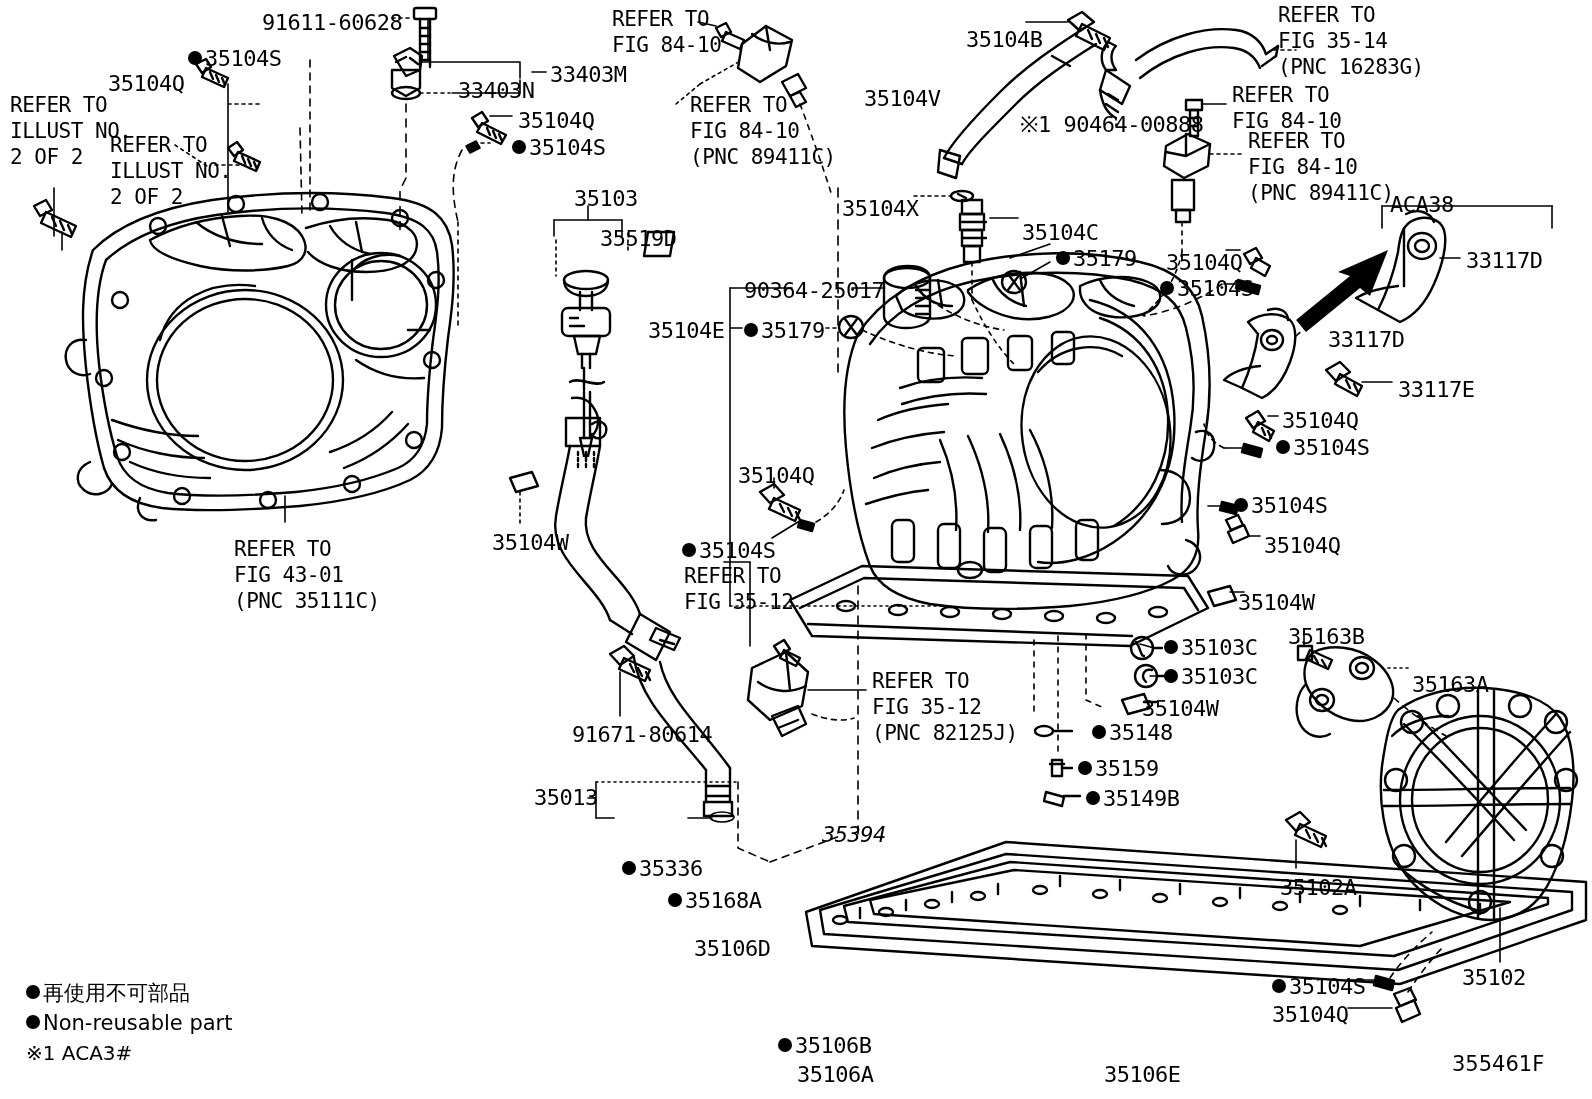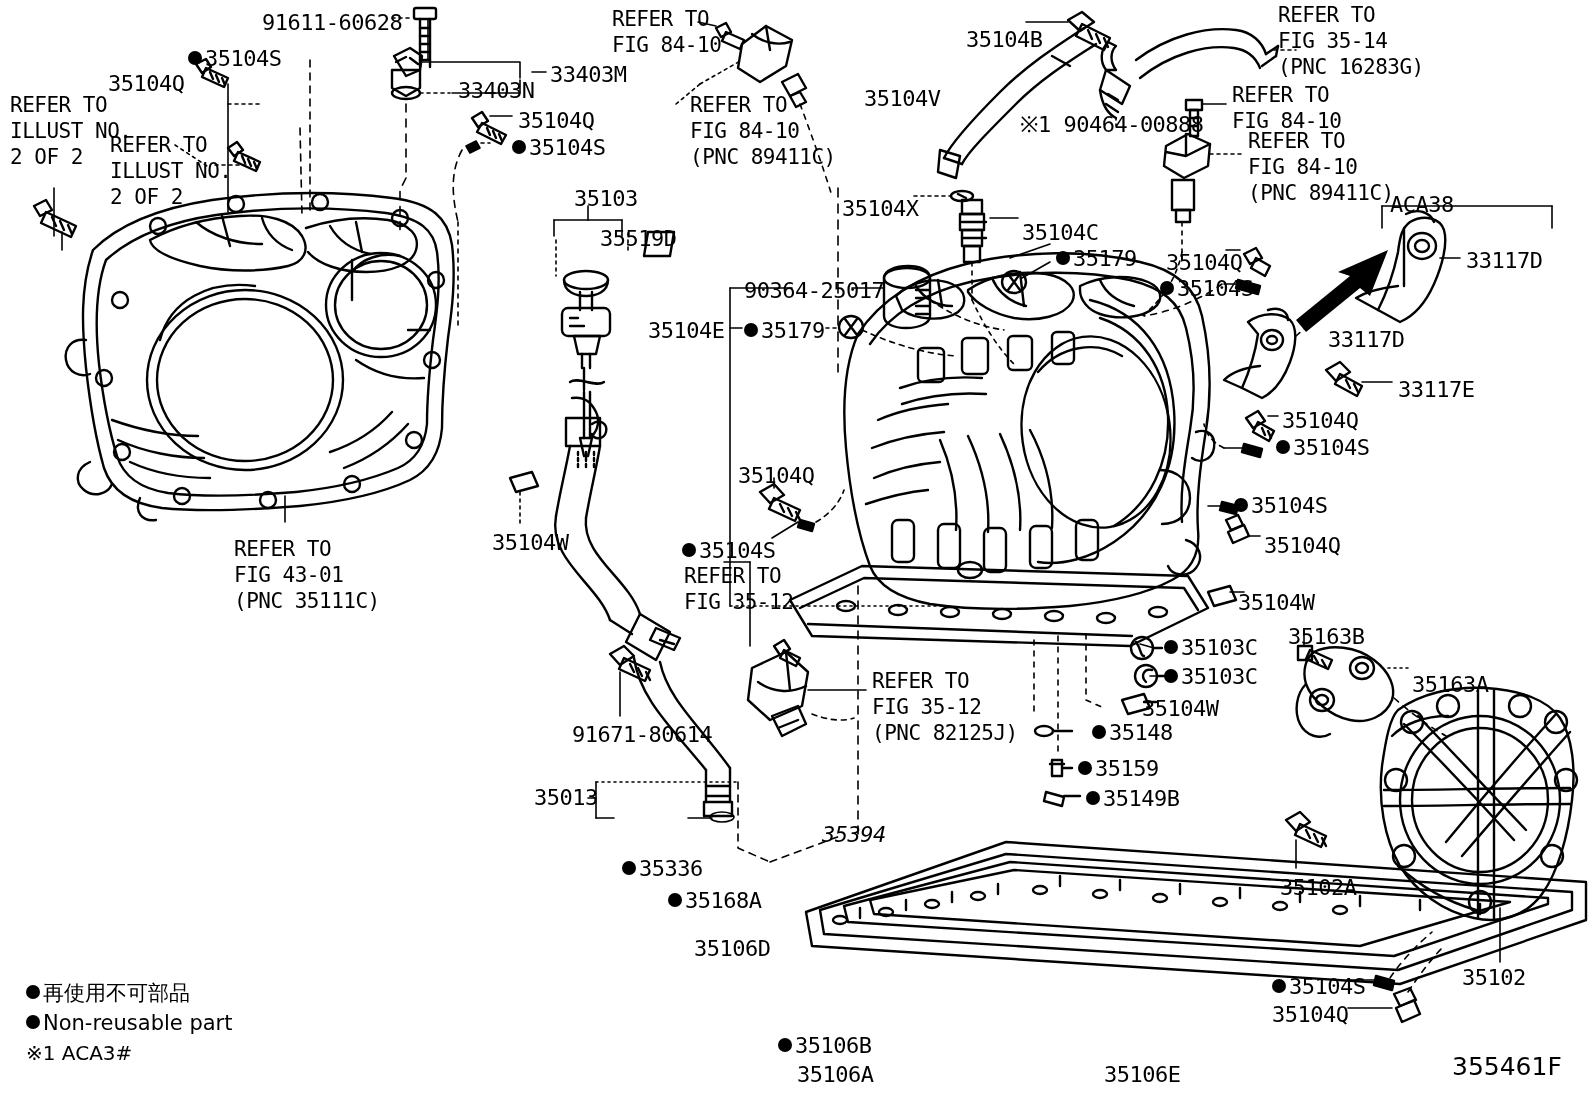--- a/index.html
+++ b/index.html
@@ -9,21 +9,21 @@
   svg#art{position:absolute;left:0;top:0;width:1592px;height:1099px;}
   .lbl{position:absolute;white-space:pre;font-size:22px;line-height:25px;
        font-family:"DejaVu Sans Mono","Liberation Mono",monospace;letter-spacing:-0.5px;}
   .lbl.multi{line-height:26px;}
   .bullet{display:inline-block;width:14px;height:14px;border-radius:50%;
           background:#000;vertical-align:1px;margin-right:3px;}
   .legend{position:absolute;font-size:21px;line-height:30px;}
   .legend .jp{font-family:Liberation Serif, serif;}
   .legend .en{font-family:"DejaVu Sans","Liberation Sans",sans-serif;}
   .legend .note{font-family:"DejaVu Sans","Liberation Sans",sans-serif;font-size:20px;}
-  .code{position:absolute;font-size:25px;font-family:"DejaVu Sans","Liberation Sans",sans-serif;}
+  .code{position:absolute;font-size:21px;font-family:"DejaVu Sans","Liberation Sans",sans-serif;}
   .refer{font-family:"DejaVu Sans Mono","Liberation Mono",monospace;font-size:21px;line-height:26px;}
 </style>
 </head>
 <body>
 
 <div id="sheet">
 
 <svg id="art" viewBox="0 0 1592 1099">
   <g fill="none" stroke="#000" stroke-width="2.4" stroke-linejoin="round" stroke-linecap="round">
 

